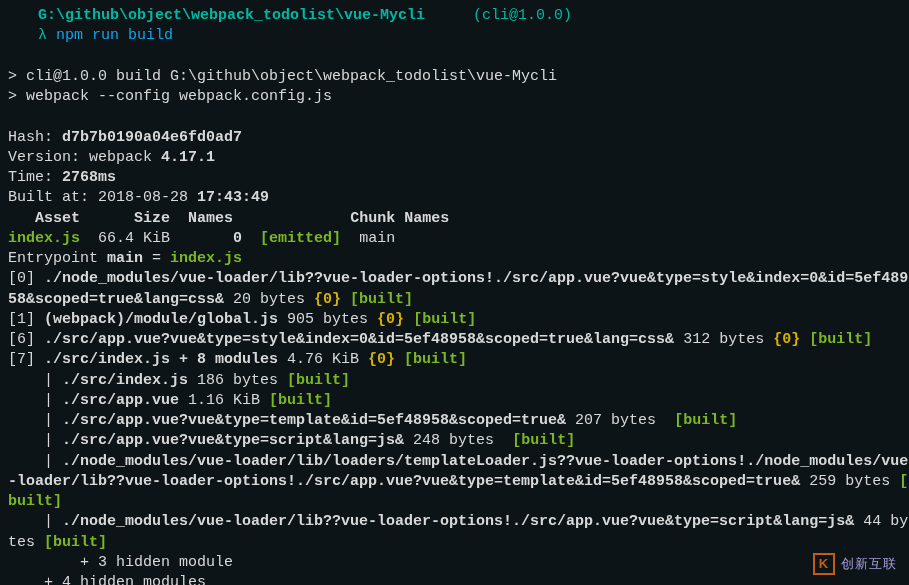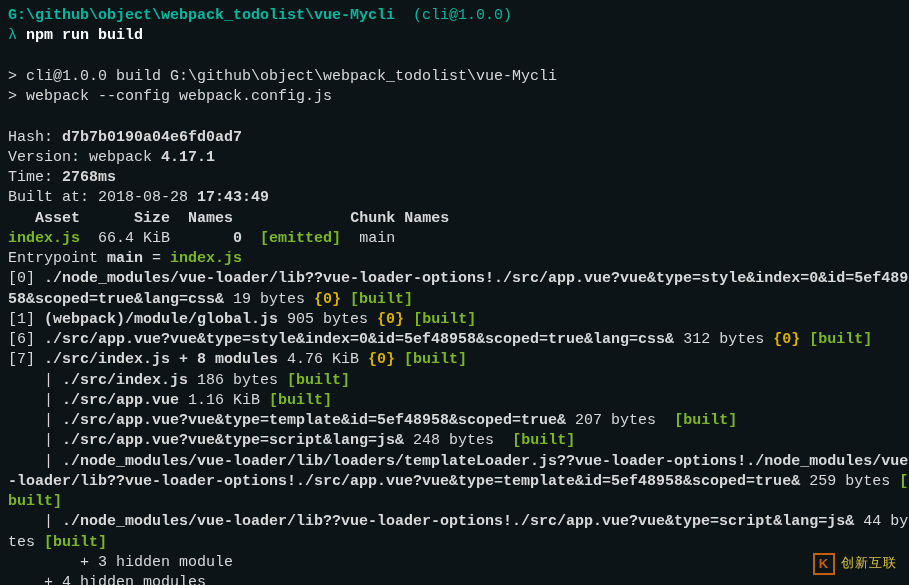--- a/index.html
+++ b/index.html
@@ -8,24 +8,24 @@
     color: #d8d8d8;
     font-family: Consolas, "Courier New", monospace;
     font-size: 15px;
     line-height: 1.35;
     width: 909px;
     height: 585px;
     padding: 6px 8px;
     overflow: hidden;
     position: relative;
   }
-  .teal { color: #00b8a1; }
+  .teal { color: #00b8a1; margin-left: 30px; }
   .green { color: #7cb723; }
   .yellow { color: #d8b000; }
-  .white { color: #ffffff; font-weight: bold; }
+  .white { color: #0ea5e9; }
   .bold { font-weight: bold; }
   .row { white-space: pre; }
   .logo {
     position: absolute;
     right: 12px;
     bottom: 10px;
     display: flex;
     align-items: center;
     gap: 6px;
     opacity: 0.85;
@@ -35,21 +35,21 @@
   .logo-mark {
     width: 22px; height: 22px;
     border: 2px solid #e26a12;
     color: #e26a12;
     display: inline-flex;
     align-items: center; justify-content: center;
     font-weight: bold;
     font-family: sans-serif;
     font-size: 13px;
   }
-  .logo-text { color: #fde047; font-family: Liberation Mono, monospace; }
+  .logo-text { color: #c4b5fd; font-family: Liberation Serif, serif; }
 </style>
 </head>
 <body>
 
 <div class="row"><span class="teal bold">G:\github\object\webpack_todolist\vue-Mycli</span>  <span class="teal">(cli@1.0.0)</span></div>
 <div class="row"><span class="teal">λ</span> <span class="white">npm run build</span></div>
 <div class="row">&nbsp;</div>
 
 <div class="row">&gt; cli@1.0.0 build G:\github\object\webpack_todolist\vue-Mycli</div>
 <div class="row">&gt; webpack --config webpack.config.js</div>
@@ -59,21 +59,21 @@
 <div class="row"><span>Version:</span> <span>webpack</span> <span class="bold">4.17.1</span></div>
 <div class="row"><span>Time:</span> <span class="bold">2768ms</span></div>
 <div class="row"><span>Built at:</span> <span>2018-08-28</span> <span class="bold">17:43:49</span></div>
 
 <div class="row bold">   <span>Asset</span>      <span>Size</span>  <span>Names</span>             <span>Chunk Names</span></div>
 <div class="row"><span class="green bold">index.js</span>  <span>66.4 KiB</span>       <span class="bold">0</span>  <span class="green bold">[emitted]</span>  <span>main</span></div>
 
 <div class="row"><span>Entrypoint </span><span class="bold">main</span><span> = </span><span class="green bold">index.js</span></div>
 
 <div class="row"><span>[0]</span><span class="bold"> ./node_modules/vue-loader/lib??vue-loader-options!./src/app.vue?vue&amp;type=style&amp;index=0&amp;id=5ef489</span></div>
-<div class="row"><span class="bold">58&amp;scoped=true&amp;lang=css&amp;</span><span> 19 bytes </span><span class="bold yellow">{0}</span> <span class="green bold">[built]</span></div>
+<div class="row"><span class="bold">58&amp;scoped=true&amp;lang=css&amp;</span><span> 20 bytes </span><span class="bold yellow">{0}</span> <span class="green bold">[built]</span></div>
 
 <div class="row"><span>[1]</span><span class="bold"> (webpack)/module/global.js</span><span> 905 bytes </span><span class="bold yellow">{0}</span> <span class="green bold">[built]</span></div>
 
 <div class="row"><span>[6]</span><span class="bold"> ./src/app.vue?vue&amp;type=style&amp;index=0&amp;id=5ef48958&amp;scoped=true&amp;lang=css&amp;</span><span> 312 bytes </span><span class="bold yellow">{0}</span> <span class="green bold">[built]</span></div>
 
 <div class="row"><span>[7]</span><span class="bold"> ./src/index.js + 8 modules</span><span> 4.76 KiB </span><span class="bold yellow">{0}</span> <span class="green bold">[built]</span></div>
 
 <div class="row"><span>    | </span><span class="bold">./src/index.js</span><span> 186 bytes </span><span class="green bold">[built]</span></div>
 <div class="row"><span>    | </span><span class="bold">./src/app.vue</span><span> 1.16 KiB </span><span class="green bold">[built]</span></div>
 <div class="row"><span>    | </span><span class="bold">./src/app.vue?vue&amp;type=template&amp;id=5ef48958&amp;scoped=true&amp;</span><span> 207 bytes </span> <span class="green bold">[built]</span></div>

